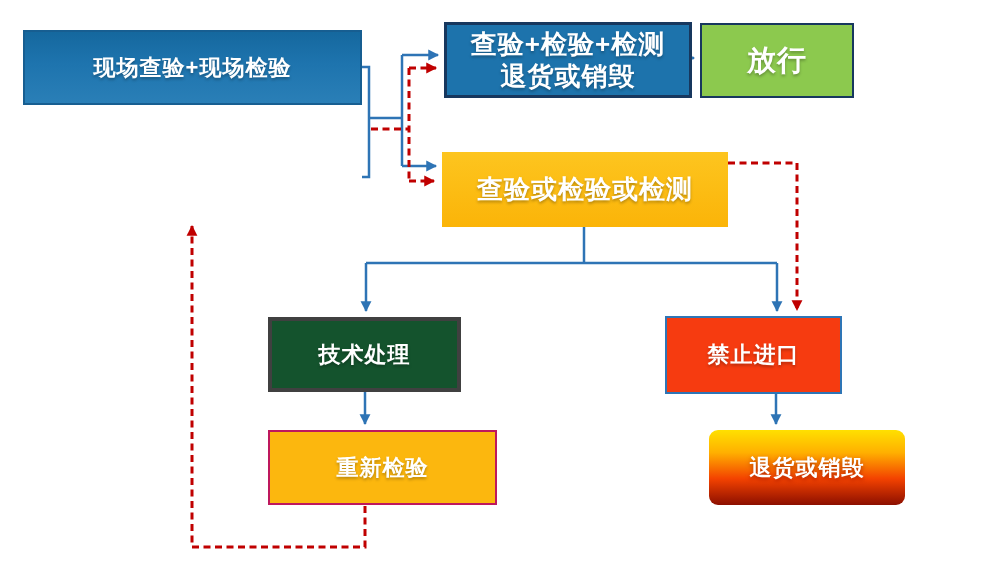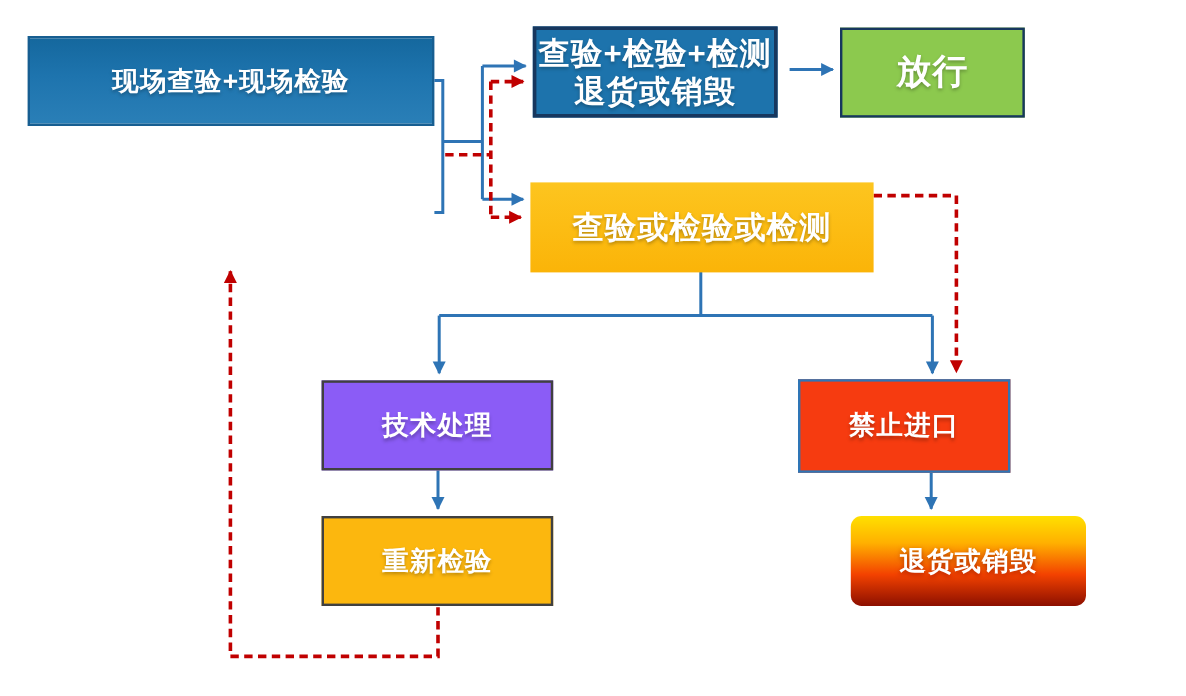--- a/index.html
+++ b/index.html
@@ -44,53 +44,53 @@
     border: 2px solid #175e91;
   }
   #node-lab {
     left: 23px; top: 142px; width: 339px; height: 75px;
     background: linear-gradient(180deg, #15689e 0%, #1e74ae 45%, #2a7fb7 100%);
     border: 2px solid #175e91;
   }
 
   
   #node-pass {
-    left: 444px; top: 22px; width: 204px; height: 76px;
+    left: 444px; top: 22px; width: 248px; height: 76px;
     background: #1d73ac;
     border: 3px solid #17375e;
     font-size: 26px;
   }
   #node-release {
     left: 700px; top: 23px; width: 154px; height: 75px;
     background: #8cc94e;
     border: 2px solid #17375e;
     font-size: 29px;
   }
 
   
   #node-fail {
     left: 442px; top: 152px; width: 286px; height: 75px;
     background: linear-gradient(180deg, #fdc51f 0%, #fbb408 100%);
     font-size: 26px;
   }
   #node-technical {
     left: 268px; top: 317px; width: 193px; height: 75px;
-    background: #8b5cf6;
-    border: 2px solid #404040;
+    background: #14532d;
+    border: 4px solid #404040;
     font-family: Liberation Serif, serif;
   }
   #node-prohibit {
     left: 665px; top: 316px; width: 177px; height: 78px;
     background: #f63b10;
     border: 2px solid #2e75b6;
   }
   #node-reinspect {
-    left: 268px; top: 430px; width: 193px; height: 75px;
+    left: 268px; top: 430px; width: 229px; height: 75px;
     background: #fcb70e;
-    border: 2px solid #404040;
+    border: 2px solid #be185d;
   }
   #node-destroy {
     left: 677px; top: 430px; width: 196px; height: 75px;
     background: linear-gradient(180deg, #ffe000 0%, #ffb000 30%, #f34200 65%, #8c0f00 100%);
     border-radius: 9px;
     text-shadow: 0 2px 4px rgba(120,0,0,0.55);
     margin-left: 32px;
   }
 </style>
 </head>

